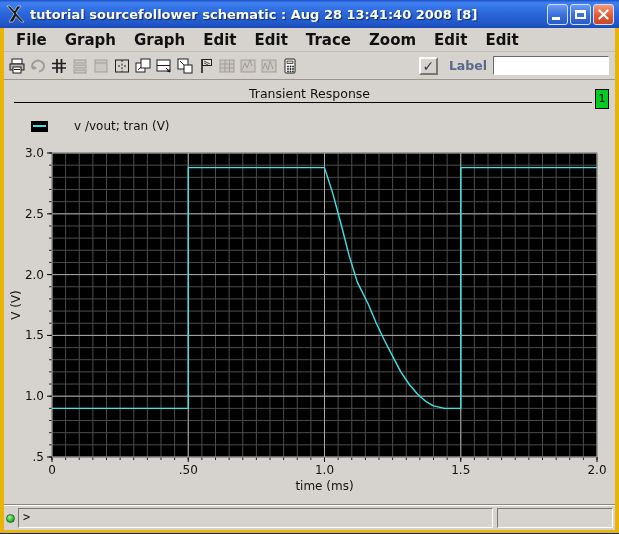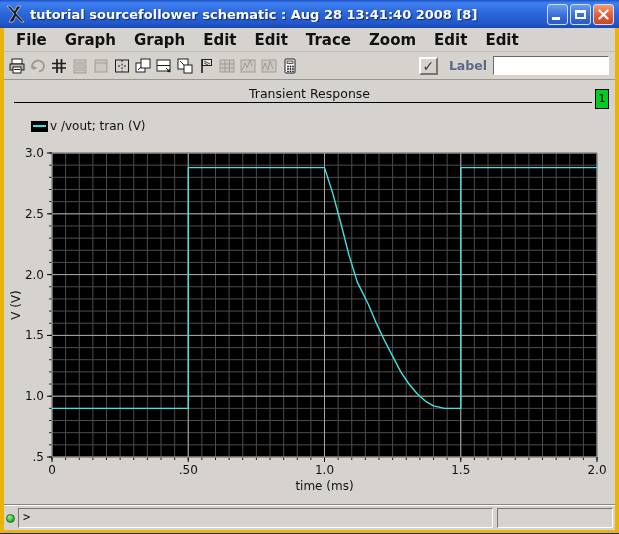--- a/index.html
+++ b/index.html
@@ -49,21 +49,21 @@
   .main { position:absolute; left:4px; top:79px; width:611px; height:426px;
     background:#d6d3ce; border-top:1px solid #9a968e; border-bottom:1px solid #8a867e;
     box-shadow:0 1px 0 #fff;text-decoration:underline; }
   .graph-title { position:absolute; left:0; top:6px; width:100%; text-align:center;
     font-size:12.5px; color:#111; }
   .title-rule { position:absolute; left:10px; top:22px; width:578px; height:1px;
     background:#000; }
   .win-badge { position:absolute; right:6px; top:9px; width:14px; height:20px;
     border:1px solid #000; text-align:center; font-size:11px; line-height:18px;
     color:#000; }
-  .legend-row { position:absolute; left:27px; top:39px; display:flex; align-items:center; }
+  .legend-row { position:absolute; left:27px; top:39px; display:flex; align-items:center;gap:24px; }
   .legend-swatch { width:17px; height:11px; background:#000; position:relative; margin-right:2px; }
   .legend-swatch::after { content:""; position:absolute; left:2px; right:2px; top:4px;
     height:2px; background:var(--trace, #3fe3e3); }
   .legend-label { font-size:12px; color:#111; }
   #plot-svg { position:absolute; left:0; top:59px; }
   
   .statusbar { position:absolute; left:4px; top:506px; width:611px; height:24px;
     background:#d6d3ce; display:flex; align-items:center; }
   .led { width:9px; height:9px; border-radius:50%; margin:0 3px 0 2px;
     background:radial-gradient(circle at 35% 30%, #9cf59c, #1fae1f 70%, #0d7a0d);

